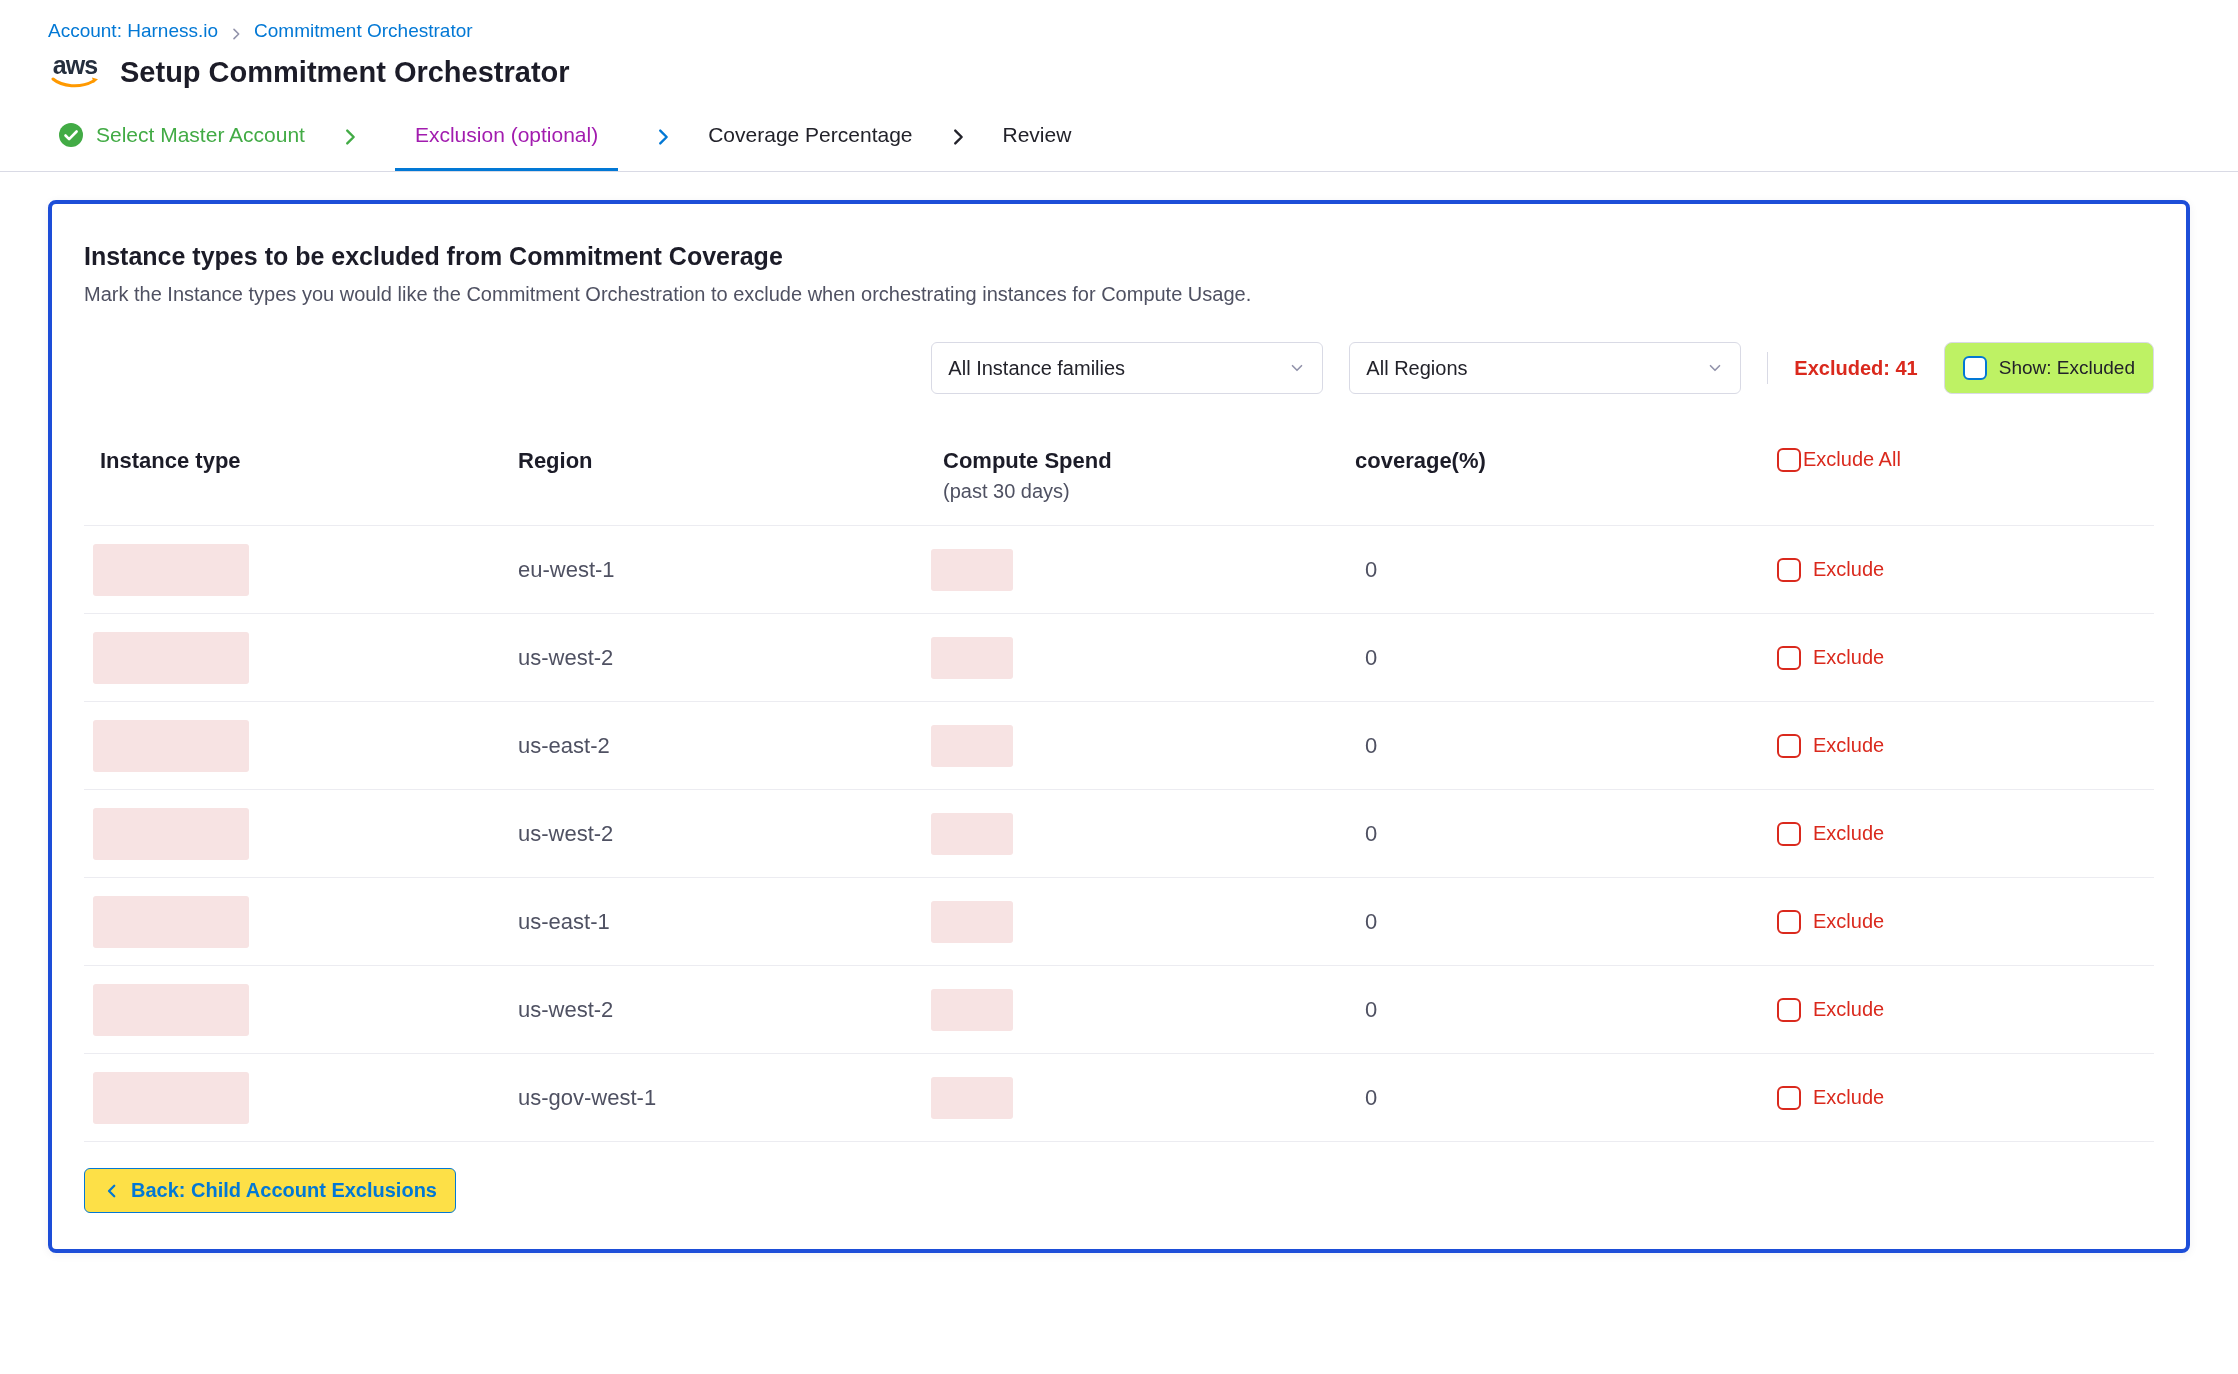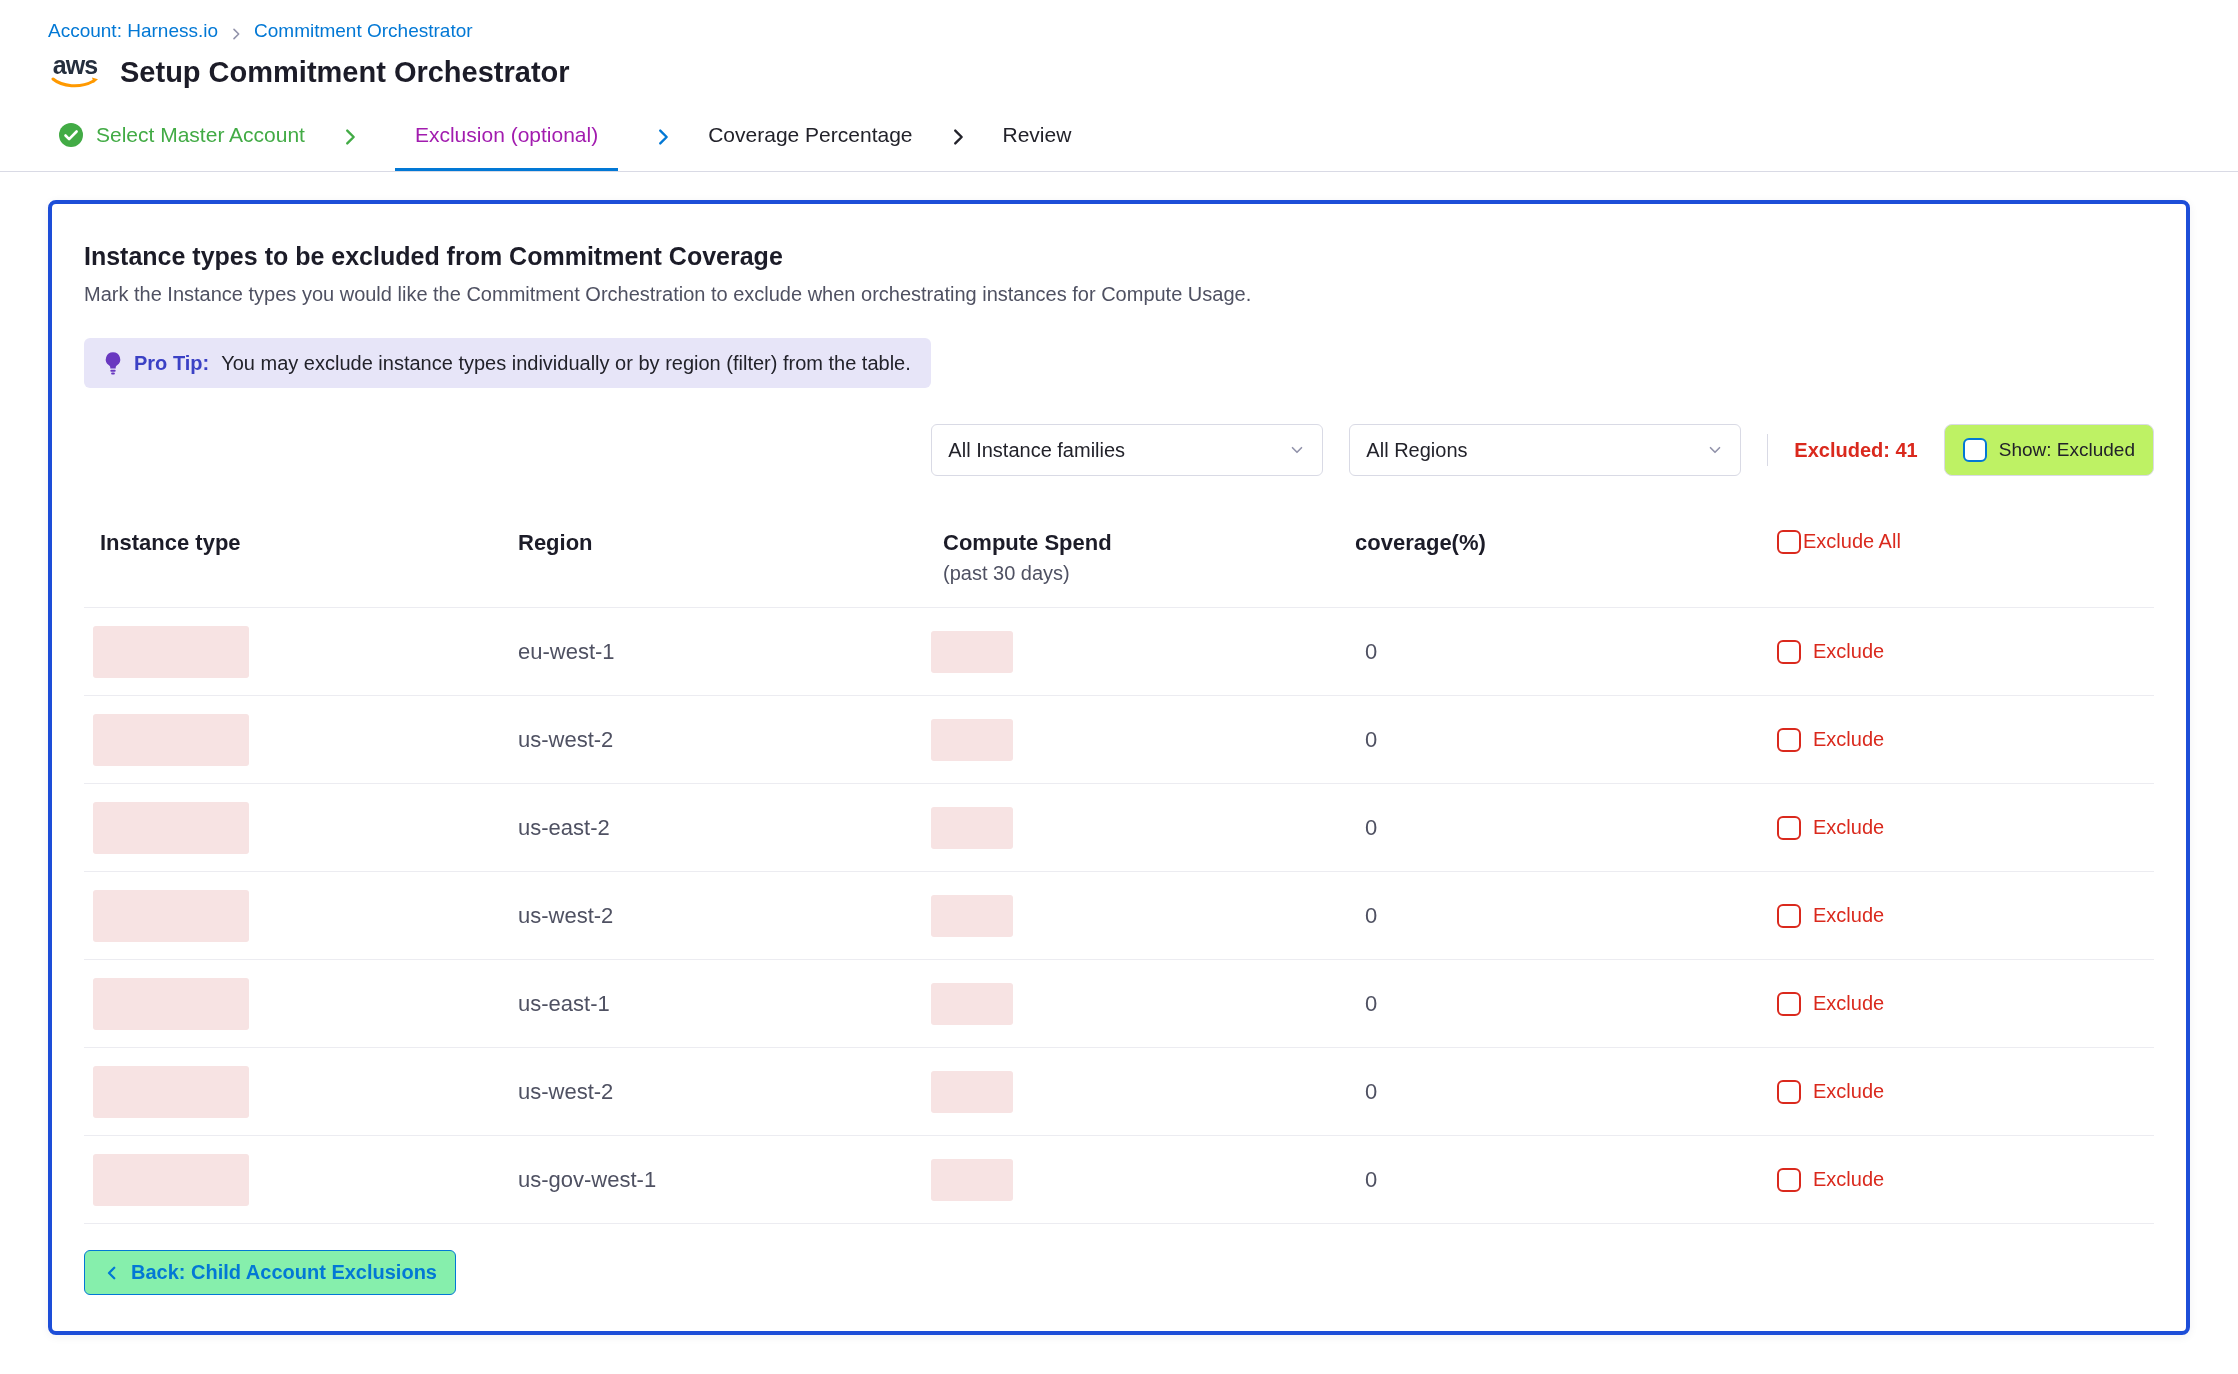--- a/index.html
+++ b/index.html
@@ -63,21 +63,21 @@
   .trow { height:88px; align-items:center; border-bottom:1px solid #ECECF1; }
   .redacted { background:#F7E3E3; border-radius:3px; }
   .redacted-lg { width:156px; height:52px; margin-left:-7px; }
   .redacted-sm { width:82px; height:42px; margin-left:-12px; }
   .col-region { font-size:22px; color:#4F5162; }
   .col-cov { font-size:22px; color:#4F5162; padding-left:10px; }
   .exclude-ctl { display:flex; align-items:center; gap:12px; cursor:pointer; }
   .exclude-text { font-size:20px; color:#DA291D; }
 
   .back-btn { margin-top:26px; display:inline-flex; align-items:center; gap:10px;
-    border:1px solid #0278D5; color:#0278D5; background:#86efac; border-radius:6px;
+    border:1px solid #0278D5; color:#0278D5; background:#fde047; border-radius:6px;
     padding:10px 18px; font-size:20px; font-weight:700; font-family:inherit; cursor:pointer; }
 </style>
 </head>
 <body>
 
 <div class="header">
   <nav class="breadcrumb">
     <a>Account: Harness.io</a>
     <span class="crumb-sep">
       <svg width="16" height="16" viewBox="0 0 24 24" fill="none" stroke="#9293AB" stroke-width="2.4" stroke-linecap="round" stroke-linejoin="round">
@@ -129,29 +129,20 @@
   </span>
   <div class="step upcoming">
     <span>Review</span>
   </div>
 </div>
 
 <main class="card">
   <h2>Instance types to be excluded from Commitment Coverage</h2>
   <p class="subtitle">Mark the Instance types you would like the Commitment Orchestration to exclude when orchestrating instances for Compute Usage.</p>
 
-  <div class="pro-tip">
-    <svg width="18" height="24" viewBox="0 0 20 26">
-      <path d="M10 1a8 8 0 0 0-4.5 14.6c.9.66 1.5 1.7 1.5 2.8v.6h6v-.6c0-1.1.56-2.14 1.5-2.8A8 8 0 0 0 10 1z" fill="#6938C0"></path>
-      <rect x="7" y="20.6" width="6" height="2.2" rx="1.1" fill="#6938C0"></rect>
-      <rect x="7.9" y="23.6" width="4.2" height="2.2" rx="1.1" fill="#6938C0"></rect>
-    </svg>
-    <span class="pro-tip-label">Pro Tip:</span>
-    <span class="pro-tip-text">You may exclude instance types individually or by region (filter) from the table.</span>
-  </div>
 
   <div class="filter-row">
     <div class="select">
       <span>All Instance families</span>
       <svg width="18" height="18" viewBox="0 0 24 24" fill="none" stroke="#9293AB" stroke-width="2.2" stroke-linecap="round" stroke-linejoin="round">
           <path d="M6 9l6 6 6-6"></path>
         </svg>
     </div>
     <div class="select">
       <span>All Regions</span>

